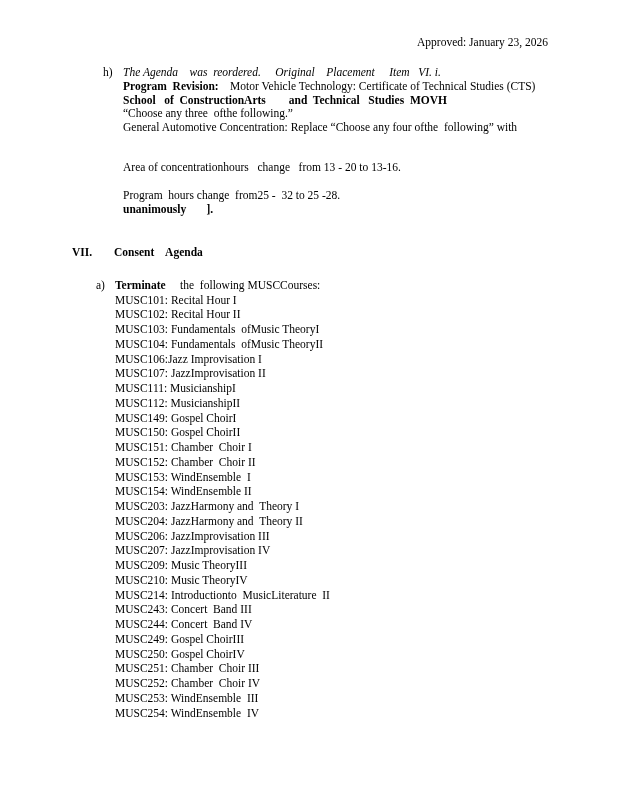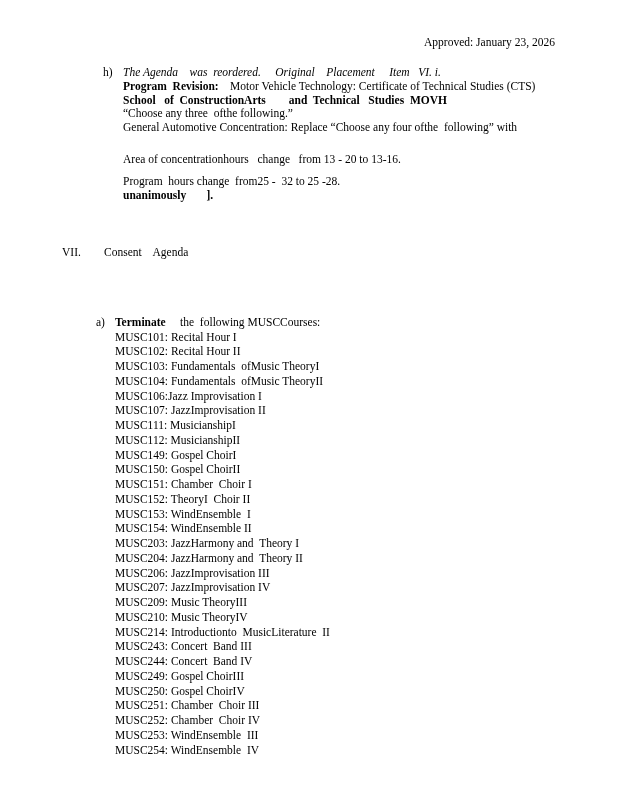--- a/index.html
+++ b/index.html
@@ -10,55 +10,55 @@
     position: relative;
     font-family: "Liberation Serif", "DejaVu Serif", serif;
     font-size: 11.5px;
     color: #000000;
     overflow: hidden;
   }
   .line { white-space: pre-wrap; line-height: 13.8px; }
   .approved {
     position: absolute;
     top: 36px;
-    right: 63px;
+    right: 70px;
     line-height: 13px;
     white-space: pre;
   }
   .item-h {
     position: absolute;
     top: 66px;
     left: 95px;
     width: 470px;
   }
   .hang {
     padding-left: 28px;
     text-indent: -20px;
   }
   .marker { display: inline-block; width: 20px; text-indent: 0; }
   .it { font-style: italic; }
   .b { font-weight: bold; }
-  .gap-lg { margin-top: 18px; }
-  .gap-md { margin-top: 8px; }
+  .gap-lg { margin-top: 26px; }
+  .gap-md { margin-top: 14px; }
   .section-vii {
     position: absolute;
     top: 245px;
-    left: 62px;
-    font-weight: normal;
+    left: 72px;
+    font-weight: bold;
     white-space: pre-wrap;
     line-height: 14px;
   }
   .vii-num { display: inline-block; width: 42px; }
   .item-a {
     position: absolute;
     top: 278px;
     left: 96px;
     width: 470px;
   }
-  .terminate-line { white-space: pre-wrap; line-height: 14.7px; padding-left: 19px; text-indent: -19px; margin-top: 37px; }
+  .terminate-line { white-space: pre-wrap; line-height: 14.7px; padding-left: 19px; text-indent: -19px; }
   .a-marker { display: inline-block; width: 19px; text-indent: 0; }
   .course-list { padding-left: 19px; }
   .course-line { white-space: pre-wrap; line-height: 14.75px; }
 </style>
 </head>
 <body>
 
 <div class="approved">Approved: January 23, 2026</div>
 
 <div class="item-h">
@@ -83,21 +83,21 @@
       <div class="course-line">MUSC102: Recital Hour II</div>
       <div class="course-line">MUSC103: Fundamentals  ofMusic TheoryI</div>
       <div class="course-line">MUSC104: Fundamentals  ofMusic TheoryII</div>
       <div class="course-line">MUSC106:Jazz Improvisation I</div>
       <div class="course-line">MUSC107: JazzImprovisation II</div>
       <div class="course-line">MUSC111: MusicianshipI</div>
       <div class="course-line">MUSC112: MusicianshipII</div>
       <div class="course-line">MUSC149: Gospel ChoirI</div>
       <div class="course-line">MUSC150: Gospel ChoirII</div>
       <div class="course-line">MUSC151: Chamber  Choir I</div>
-      <div class="course-line">MUSC152: TheoryI  Choir II</div>
+      <div class="course-line">MUSC152: Chamber  Choir II</div>
       <div class="course-line">MUSC153: WindEnsemble  I</div>
       <div class="course-line">MUSC154: WindEnsemble II</div>
       <div class="course-line">MUSC203: JazzHarmony and  Theory I</div>
       <div class="course-line">MUSC204: JazzHarmony and  Theory II</div>
       <div class="course-line">MUSC206: JazzImprovisation III</div>
       <div class="course-line">MUSC207: JazzImprovisation IV</div>
       <div class="course-line">MUSC209: Music TheoryIII</div>
       <div class="course-line">MUSC210: Music TheoryIV</div>
       <div class="course-line">MUSC214: Introductionto  MusicLiterature  II</div>
       <div class="course-line">MUSC243: Concert  Band III</div>

